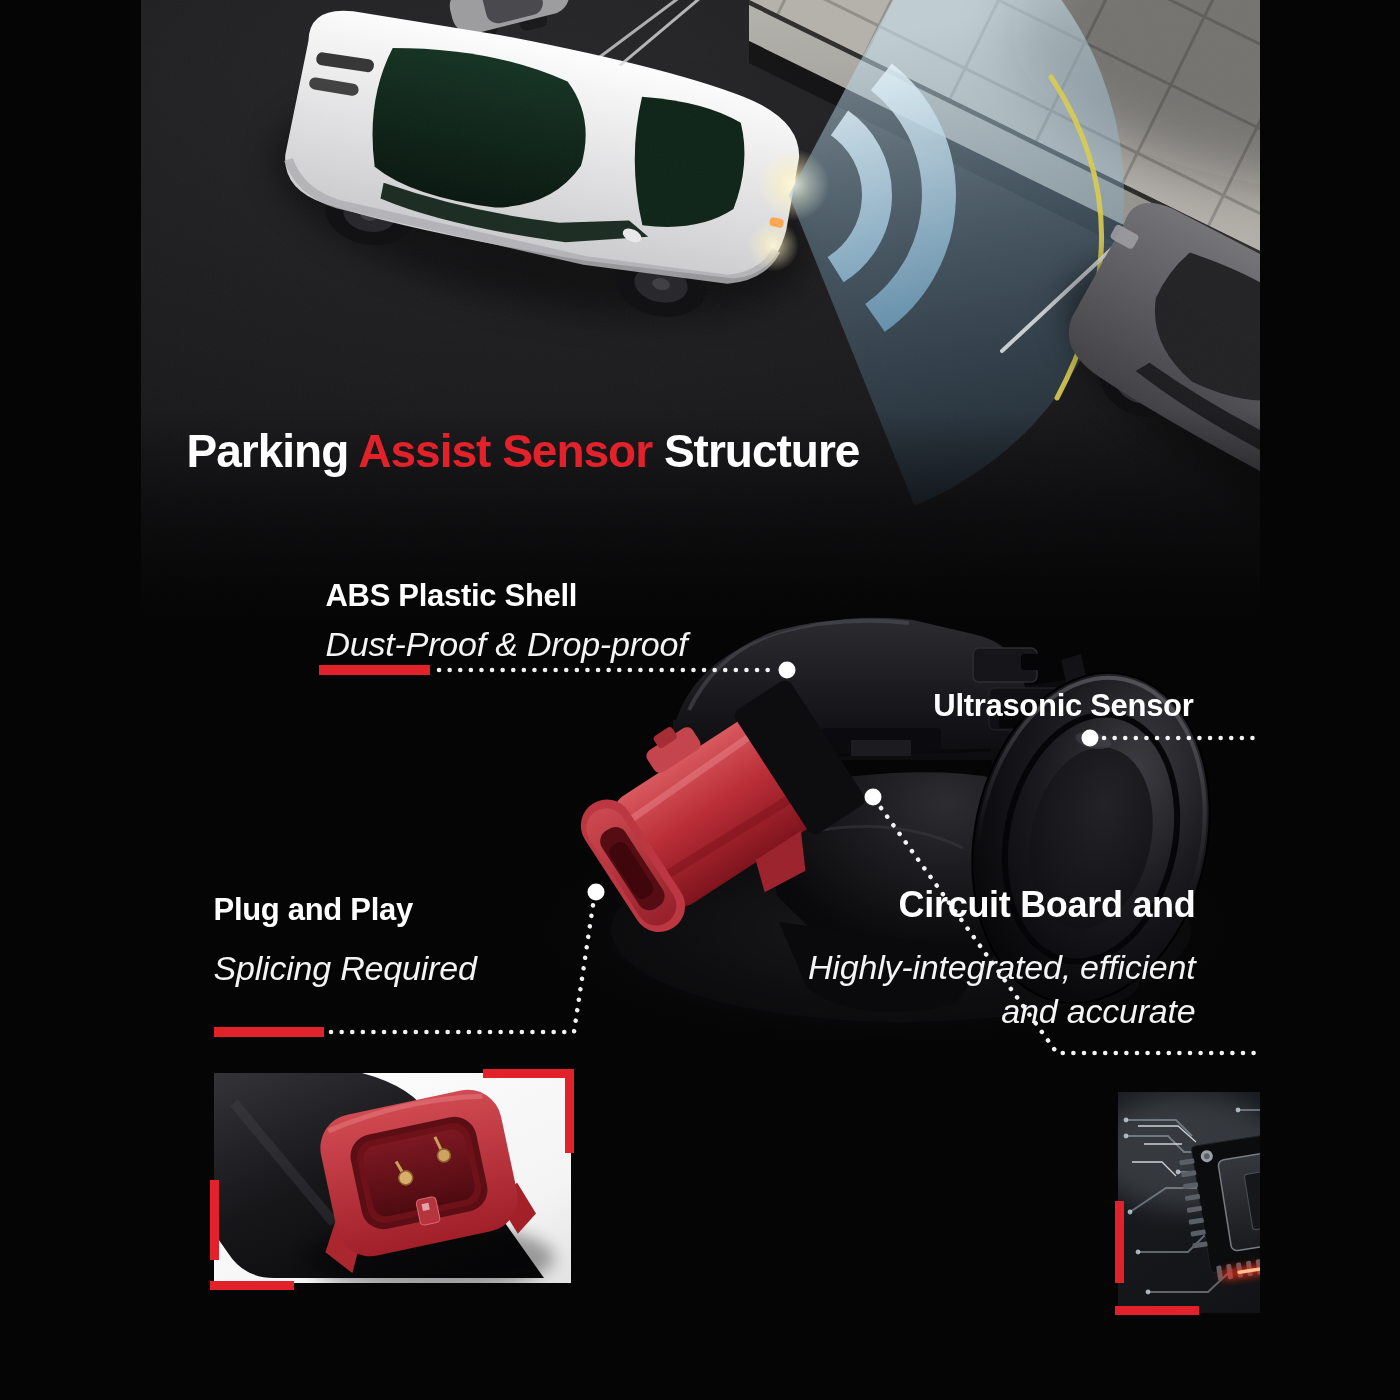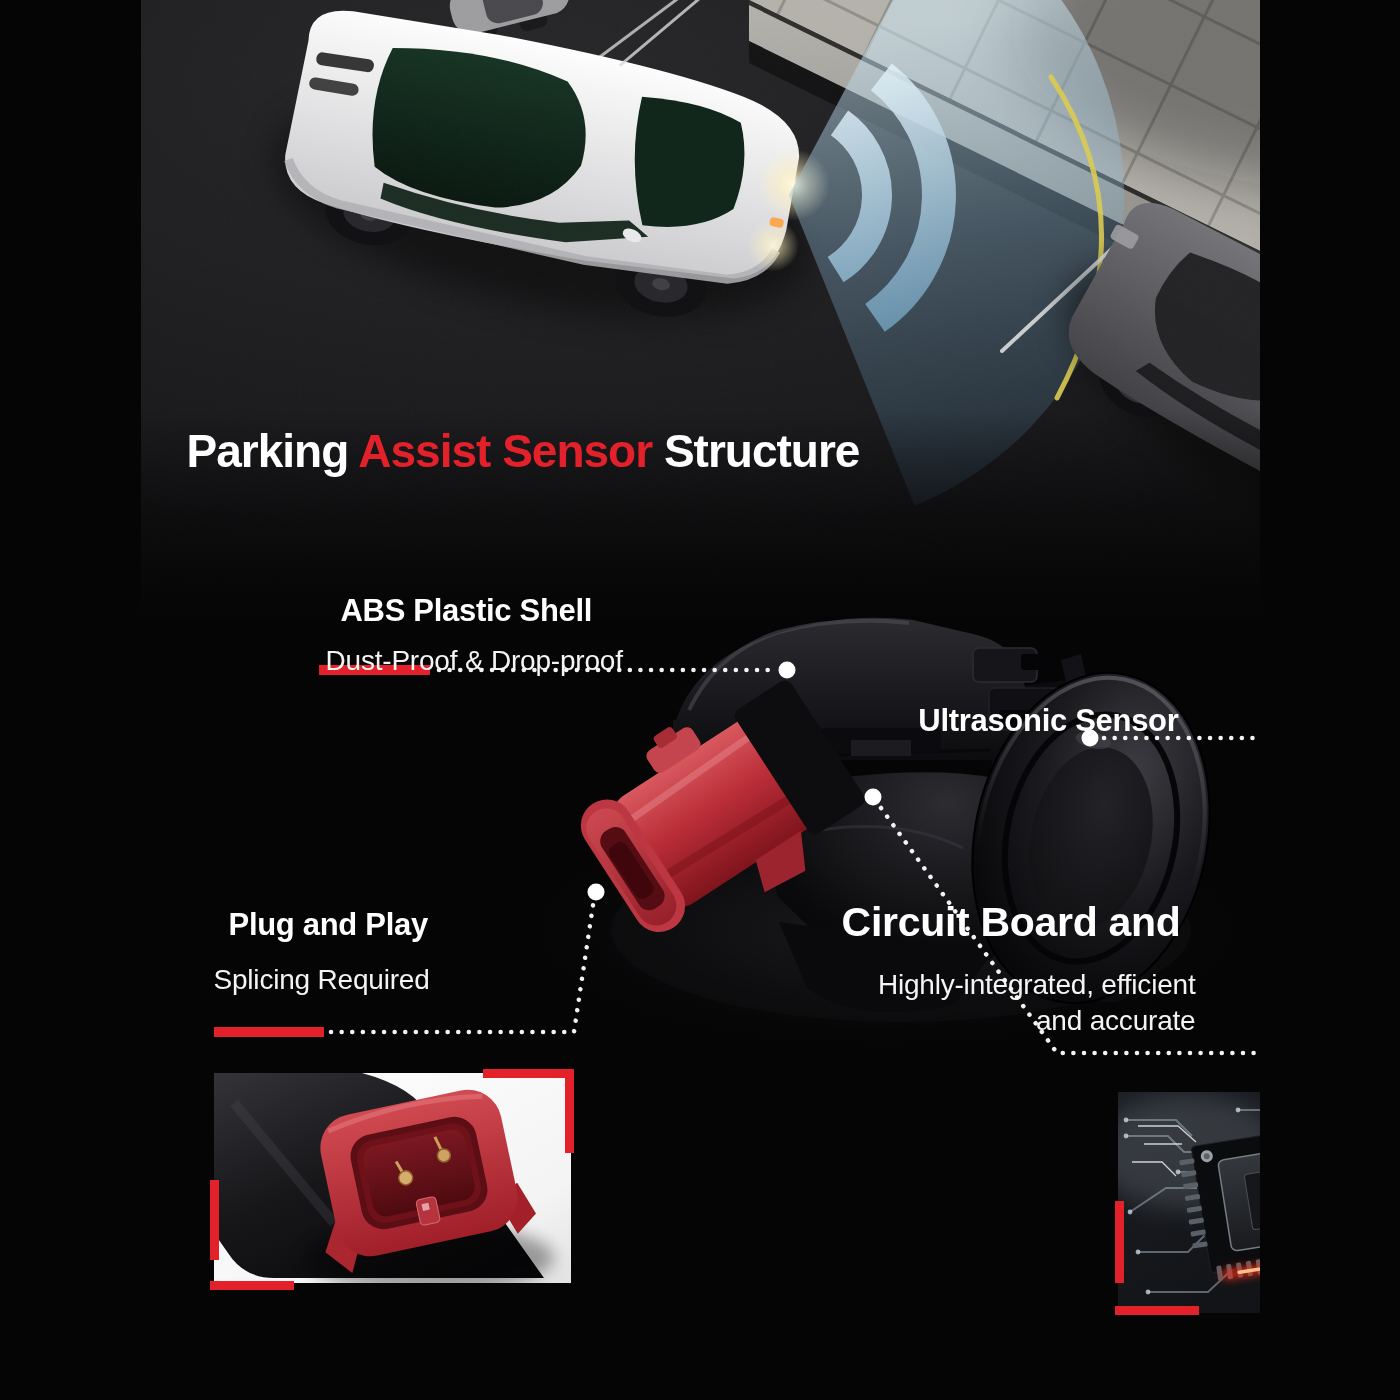--- a/index.html
+++ b/index.html
@@ -5,27 +5,27 @@
   html,body{margin:0;padding:0;background:#050506;}
   *{box-sizing:border-box;font-family:"Liberation Sans",sans-serif;}
   #canvas{position:relative;width:1119px;height:1400px;margin:0 auto;background:#050506;overflow:hidden;}
   svg{display:block;}
   .abs{position:absolute;}
   
   .title{left:46px;top:424px;font-weight:bold;font-size:46px;letter-spacing:-1px;color:#ffffff;white-space:nowrap;}
   .title .red{color:#E3212A;}
   
   .co{color:#ffffff;}
-  .co h3{margin:15px;font-size:31px;font-weight:bold;letter-spacing:-0.3px;line-height:1.15;}
-  .co p{margin:10px 0 0 0;font-size:28px;font-weight:normal;line-height:1.22;color:#f4f4f4;letter-spacing:-0.2px;}
+  .co h3{margin:0;font-size:31px;font-weight:bold;letter-spacing:-0.3px;line-height:1.15;}
+  .co p{margin:10px 0 0 0;font-size:34px;font-weight:normal;line-height:1.22;color:#f4f4f4;letter-spacing:-0.2px;font-style:italic;}
   .co-abs{left:185px;top:578px;}
   .co-ultra{right:66px;top:688px;text-align:center;}
   .co-plug{left:73px;top:892px;}
   .co-circuit{right:64px;top:884px;text-align:right;}
-  .co-circuit h3{font-size:41px;}
+  .co-circuit h3{font-size:36px;}
   
   .accent{background:#E3212A;}
   
   .photoL{left:73px;top:1073px;width:357px;height:210px;}
   .photoR{left:977px;top:1092px;width:353px;height:221px;}
   .overlaySvg{left:0;top:0;pointer-events:none;}
 </style>
 </head>
 <body>
 

